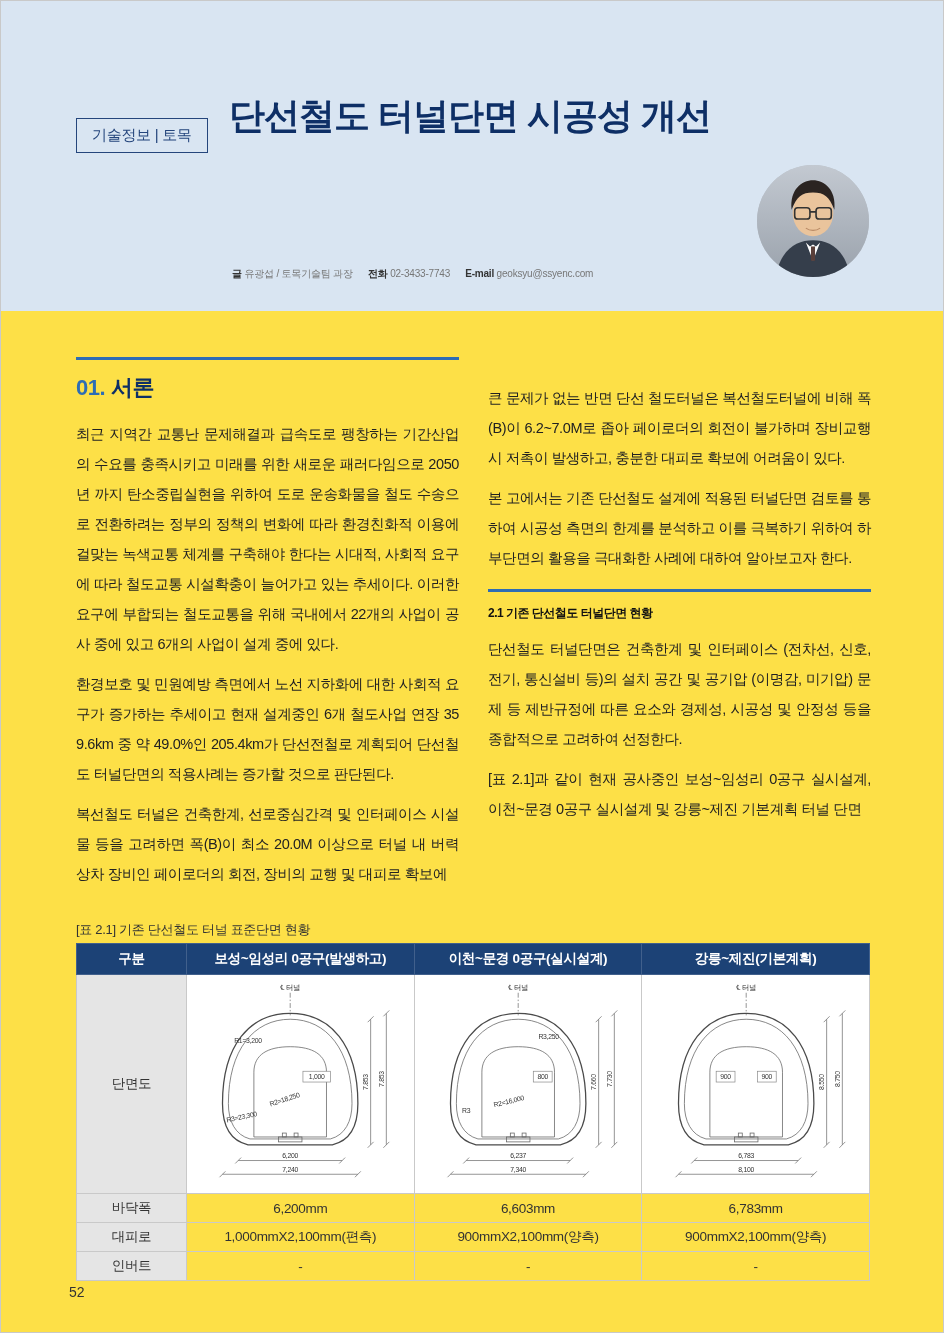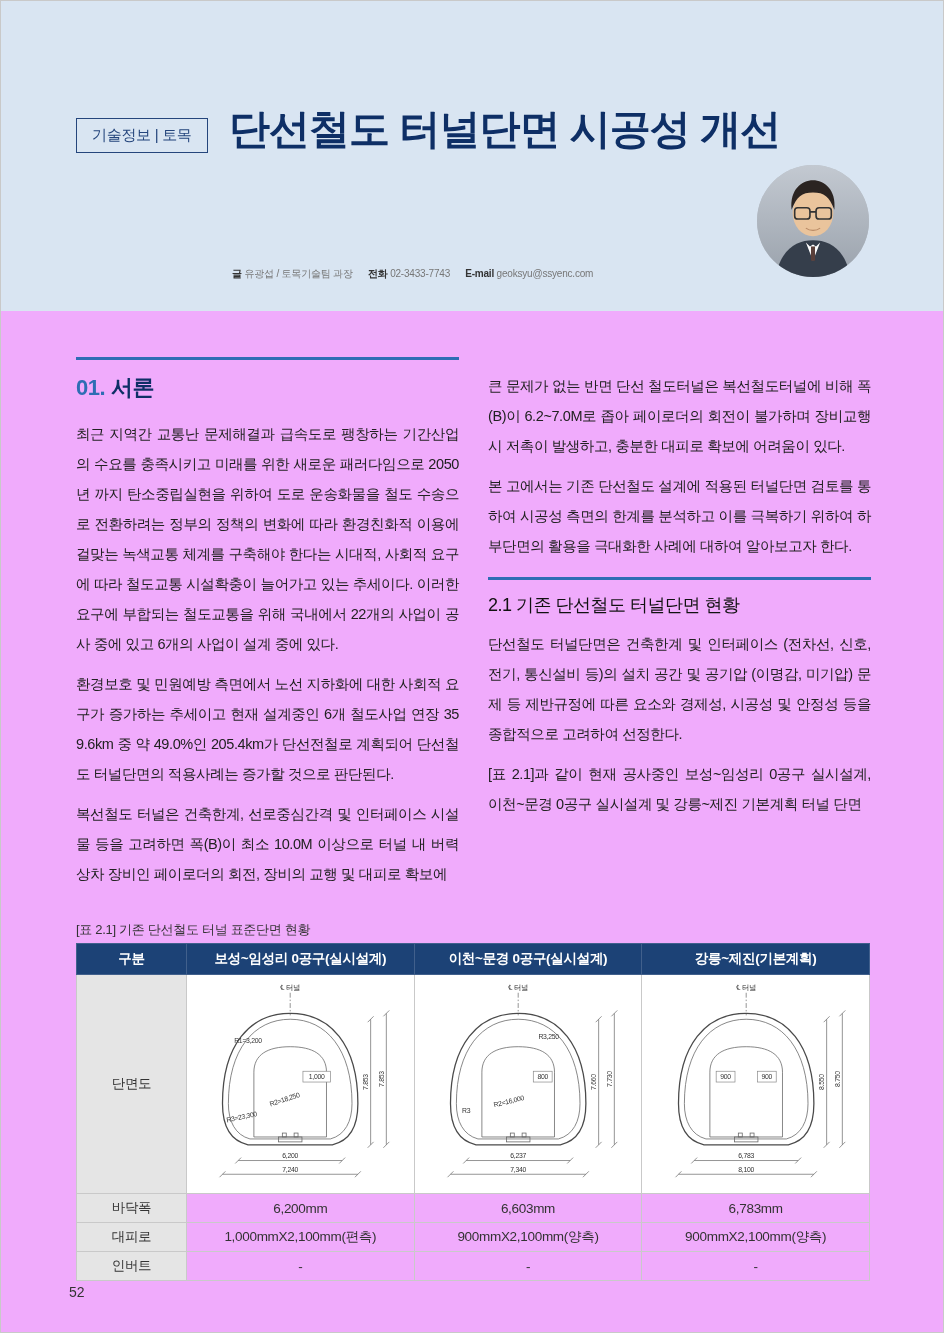--- a/index.html
+++ b/index.html
@@ -1,49 +1,49 @@
 <!DOCTYPE html>
 <html><head>
 <meta charset="utf-8">
 <style>
   * { margin:0; padding:0; box-sizing:border-box; }
   html,body { background:#ffffff; }
   body { font-family:"Liberation Sans","DejaVu Sans",sans-serif; }
   .page {
-    position:relative; width:944px; height:1333px; background:#f0abfc;
+    position:relative; width:944px; height:1333px; background:#fde047;
     border:1px solid #c9c9c9; overflow:hidden;
   }
 
   
   .header-band { position:absolute; left:0; top:0; width:100%; height:310px; background:#d9e5f2; }
   .category-box {
     position:absolute; left:75px; top:117px; border:1px solid #24457c; color:#24457c;
     font-size:15px; padding:7px 15px; letter-spacing:-0.3px; background:transparent;
   }
   .doc-title {
-    position:absolute; left:228px; top:101px; font-size:41px; font-weight:800;
+    position:absolute; left:228px; top:91px; font-size:36px; font-weight:800;
     color:#0e2f66; letter-spacing:-1px;
   }
   .byline { position:absolute; left:231px; top:266px; font-size:10px; color:#777; letter-spacing:-0.2px; }
   .byline .strong { color:#333; font-weight:700; }
   .byline .sep { display:inline-block; width:10px; }
   .avatar {
     position:absolute; left:756px; top:164px; width:112px; height:112px;
     border-radius:50%; overflow:hidden; background:#b9c0c9;
   }
 
   
   .col { position:absolute; width:383px; }
   .col-left  { left:75px;  top:356px; }
-  .col-right { left:487px; top:370px; }
+  .col-right { left:487px; top:382px; }
   .section-rule { border-top:3px solid #2e6db4; margin-bottom:13px; }
   .section-head { font-size:22px; font-weight:800; letter-spacing:-0.5px; margin-bottom:16px; }
   .section-head .num { color:#2e6db4; margin-right:6px; }
   .section-head .ttl { color:#0e2f66; }
-  .sub-head { font-size:18px; font-weight:400; color:#111; margin:4px 0 12px; letter-spacing:-0.5px; }
+  .sub-head { font-size:12px; font-weight:700; color:#111; margin:4px 0 12px; letter-spacing:-0.5px; }
   .body-p {
     font-size:14.5px; line-height:30px; color:#222; text-align:justify;
     letter-spacing:-0.4px; margin-bottom:10px; word-break:break-all;
   }
   .sec2-block { margin-top:16px; }
 
   
   .table-caption { position:absolute; left:75px; top:920px; font-size:13px; color:#333; letter-spacing:-0.3px; }
   table.std { position:absolute; left:75px; top:942px; width:794px; border-collapse:collapse; table-layout:fixed; }
   table.std th {
@@ -104,21 +104,21 @@
     </div>
   </div>
 
   <div class="col col-left">
     <div class="section-rule"></div>
     <div class="section-head">
       <span class="num">01.</span><span class="ttl">서론</span>
     </div>
     <p class="body-p">최근 지역간 교통난 문제해결과 급속도로 팽창하는 기간산업의 수요를 충족시키고 미래를 위한 새로운 패러다임으로 2050년 까지 탄소중립실현을 위하여 도로 운송화물을 철도 수송으로 전환하려는 정부의 정책의 변화에 따라 환경친화적 이용에 걸맞는 녹색교통 체계를 구축해야 한다는 시대적, 사회적 요구에 따라 철도교통 시설확충이 늘어가고 있는 추세이다. 이러한 요구에 부합되는 철도교통을 위해 국내에서 22개의 사업이 공사 중에 있고 6개의 사업이 설계 중에 있다.</p>
     <p class="body-p">환경보호 및 민원예방 측면에서 노선 지하화에 대한 사회적 요구가 증가하는 추세이고 현재 설계중인 6개 철도사업 연장 359.6km 중 약 49.0%인 205.4km가 단선전철로 계획되어 단선철도 터널단면의 적용사례는 증가할 것으로 판단된다.</p>
-    <p class="body-p">복선철도 터널은 건축한계, 선로중심간격 및 인터페이스 시설물 등을 고려하면 폭(B)이 최소 10.0M 이상으로 터널 내 버력상차 장비인 페이로더의 회전, 장비의 교행 및 대피로 확보에</p>
+    <p class="body-p">복선철도 터널은 건축한계, 선로중심간격 및 인터페이스 시설물 등을 고려하면 폭(B)이 최소 20.0M 이상으로 터널 내 버력상차 장비인 페이로더의 회전, 장비의 교행 및 대피로 확보에</p>
   </div>
 
   <div class="col col-right">
     <p class="body-p">큰 문제가 없는 반면 단선 철도터널은 복선철도터널에 비해 폭(B)이 6.2~7.0M로 좁아 페이로더의 회전이 불가하며 장비교행 시 저촉이 발생하고, 충분한 대피로 확보에 어려움이 있다.</p>
     <p class="body-p">본 고에서는 기존 단선철도 설계에 적용된 터널단면 검토를 통하여 시공성 측면의 한계를 분석하고 이를 극복하기 위하여 하부단면의 활용을 극대화한 사례에 대하여 알아보고자 한다.</p>
     <div class="sec2-block">
       <div class="section-rule"></div>
       <div class="sub-head">2.1 기존 단선철도 터널단면 현황</div>
       <p class="body-p">단선철도 터널단면은 건축한계 및 인터페이스 (전차선, 신호, 전기, 통신설비 등)의 설치 공간 및 공기압 (이명감, 미기압) 문제 등 제반규정에 따른 요소와 경제성, 시공성 및 안정성 등을 종합적으로 고려하여 선정한다.</p>
       <p class="body-p">[표 2.1]과 같이 현재 공사중인 보성~임성리 0공구 실시설계, 이천~문경 0공구 실시설계 및 강릉~제진 기본계획 터널 단면</p>
@@ -129,21 +129,21 @@
   <table class="std">
     <colgroup>
         <col class="c0">
         <col>
         <col>
         <col>
       </colgroup>
     <thead>
       <tr>
         <th>구분</th>
-        <th>보성~임성리 0공구(실시설계)</th>
+        <th>보성~임성리 0공구(발생하고)</th>
         <th>이천~문경 0공구(실시설계)</th>
         <th>강릉~제진(기본계획)</th>
       </tr>
     </thead>
     <tbody>
       <tr>
         <td class="lbl">단면도</td>
         <td class="diagram-cell">
             <div class="tunnel-diagram">
               <svg class="tunnel-svg" viewBox="0 0 230 212" width="226" height="208">

